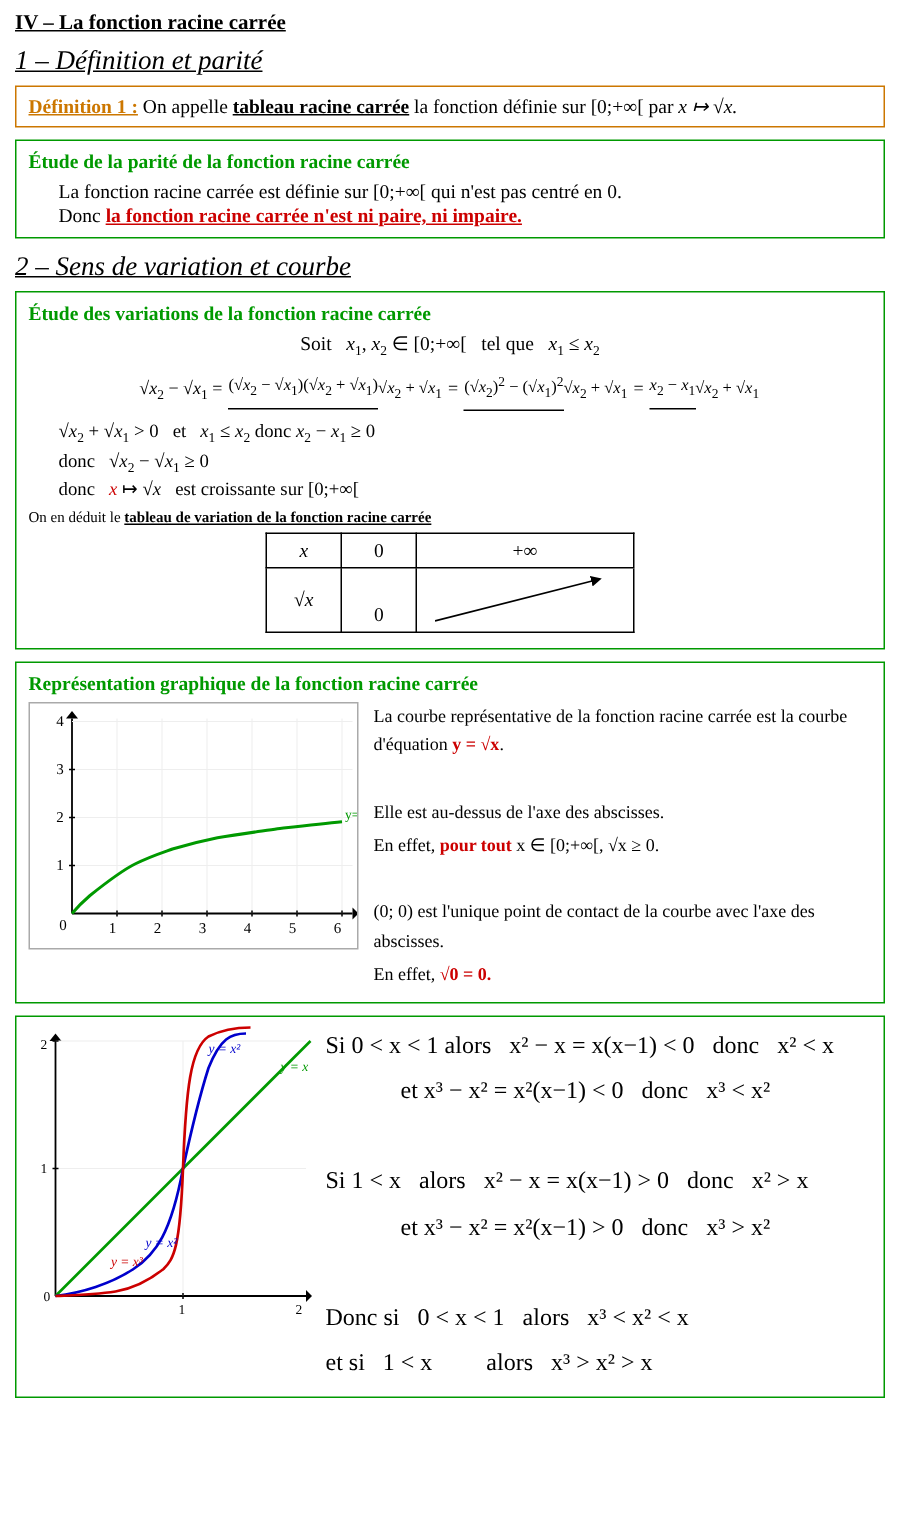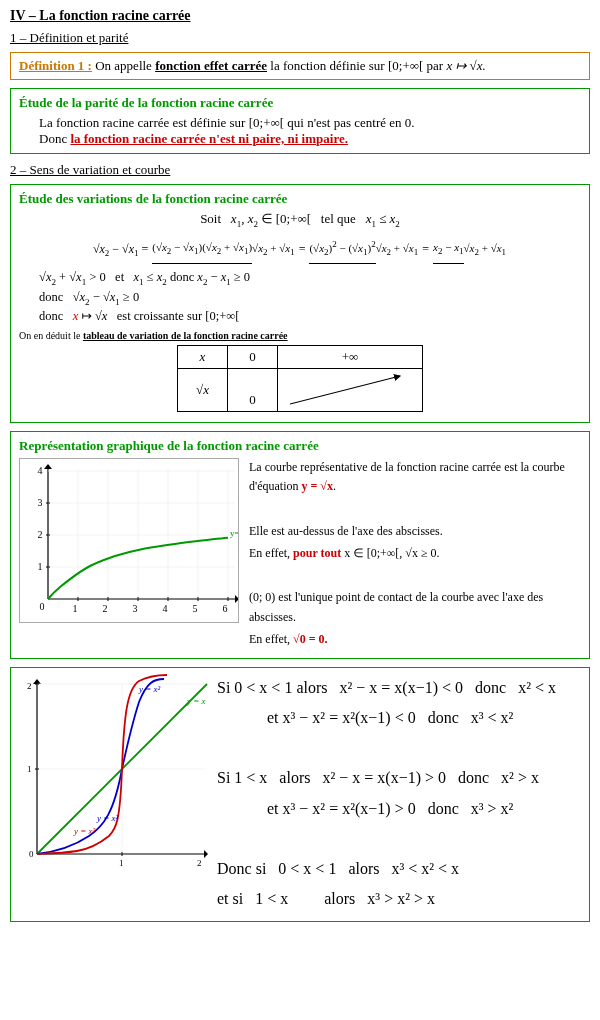--- a/index.html
+++ b/index.html
@@ -12,23 +12,24 @@
       min-height: 1020px;
       padding: 8px 10px;
     }
     .page-title {
       font-size: 14px;
       font-weight: bold;
       text-decoration: underline;
       margin-bottom: 6px;
     }
     .section-title {
-      font-size: 13px;
+      font-size: 18px;
       text-decoration: underline;
       margin-bottom: 6px;
+      font-style: italic;
     }
     .box-green {
       border: 1.5px solid #009900;
       padding: 6px 8px;
       margin-bottom: 8px;
     }
     .box-green-title {
       color: #009900;
       font-weight: bold;
       font-size: 13px;
@@ -119,21 +120,21 @@
 </head>
 <body>
 
 <div class="page-title">IV – La fonction racine carrée</div>
 
 <div class="section-title">1 – Définition et parité</div>
 
 <div class="definition-box">
   <span class="def-label">Définition 1 :</span>
   <span>On appelle </span>
-  <span style="font-weight:bold;text-decoration:underline;">fonction effet carrée</span>
+  <span style="font-weight:bold;text-decoration:underline;">tableau racine carrée</span>
   <span> la fonction définie sur </span>
   <span>[0;+∞[</span>
   <span> par </span>
   <span style="font-style:italic;">x ↦ √x.</span>
 </div>
 
 <div class="box-green">
   <div class="box-green-title">Étude de la parité de la fonction racine carrée</div>
   <div class="indent">La fonction racine carrée est définie sur [0;+∞[  qui n'est pas centré en 0.</div>
   <div class="indent">

